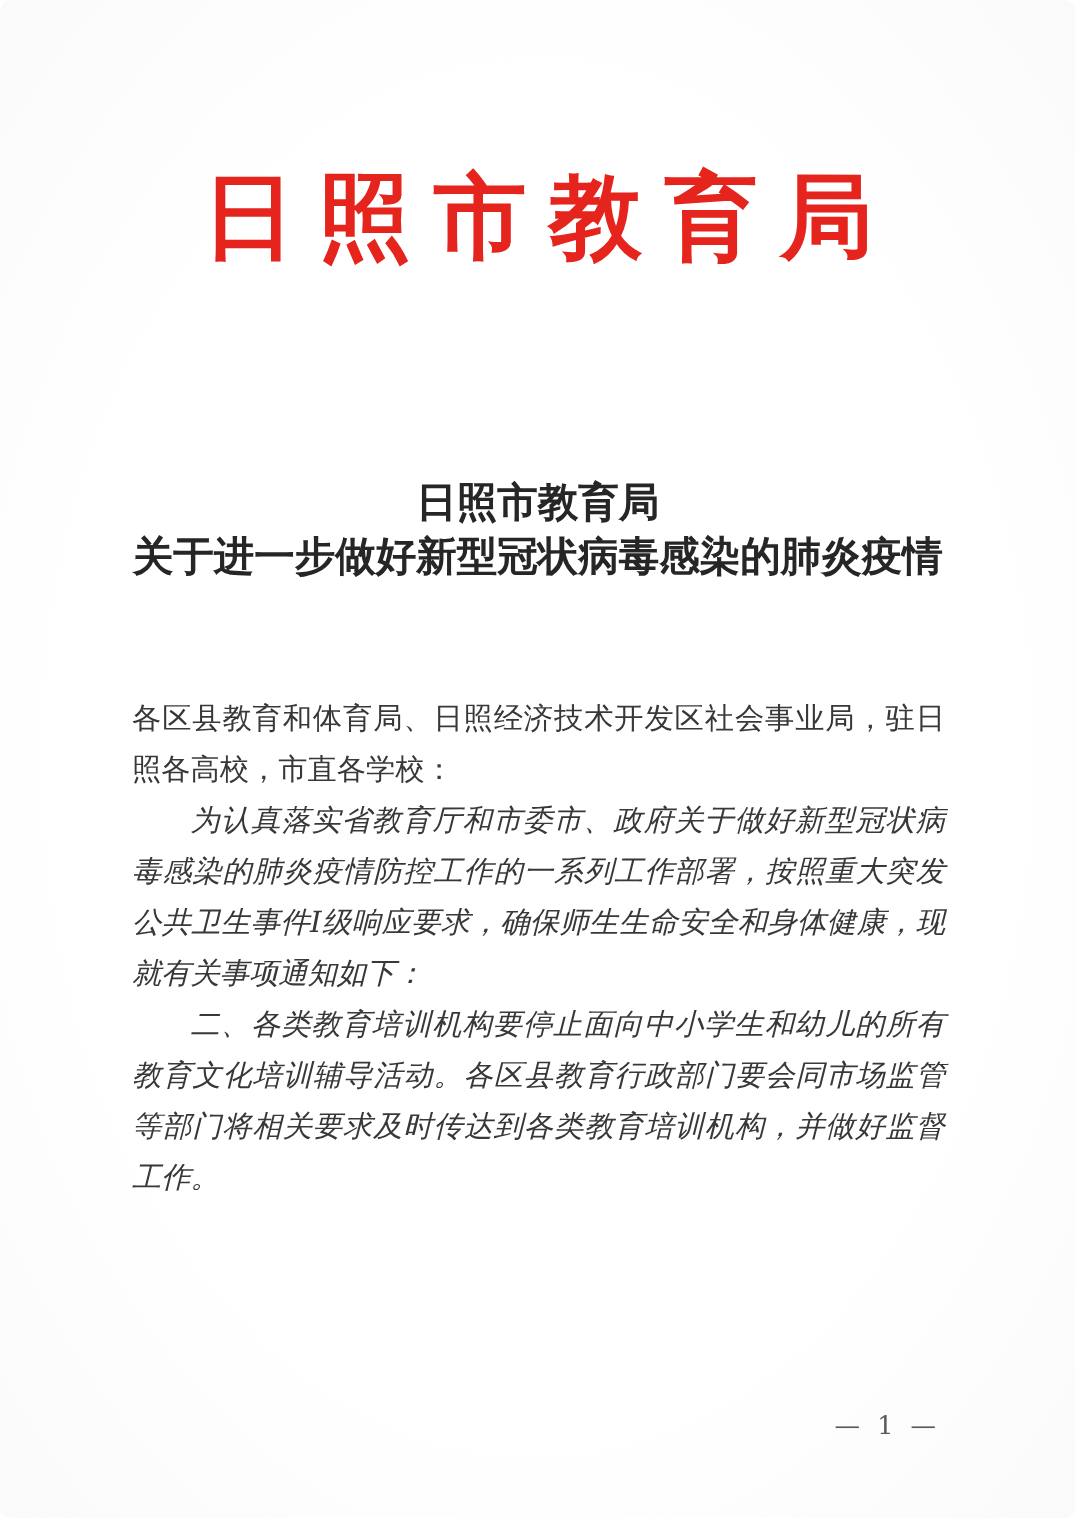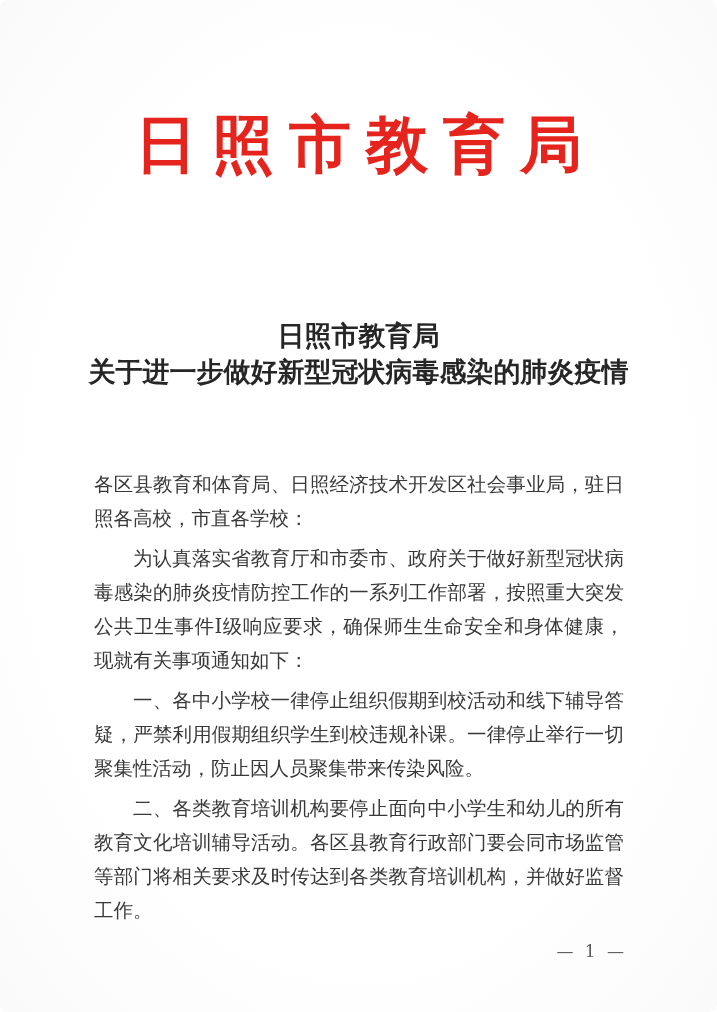--- a/index.html
+++ b/index.html
@@ -54,22 +54,22 @@
   .body {
     position: absolute;
     top: 462px;
     left: 88px;
     width: 542px;
     font-size: 19.5px;
     line-height: 34px;
     text-align: justify;
     color: var(--text, #383838);
   }
-  .body p { margin: 6px; }
-  .body p.para { text-indent: 2em; }
+  .body p { margin: 0; }
+  .body p.para { text-indent: 2em; font-style: italic; }
   .footer {
     position: absolute;
     top: 941px;
     right: 90px;
     font-size: 17px;
     letter-spacing: 3px;
     color: var(--footer-ink, #5a5a5a);
     white-space: nowrap;
   }
 </style>
@@ -82,19 +82,18 @@
 
 
   <div class="title">
     <div class="title-line">日照市教育局</div>
     <div class="title-line">关于进一步做好新型冠状病毒感染的肺炎疫情</div>
   </div>
 
   <div class="body">
     <p class="salutation">各区县教育和体育局、日照经济技术开发区社会事业局，驻日照各高校，市直各学校：</p>
     <p class="para">为认真落实省教育厅和市委市、政府关于做好新型冠状病毒感染的肺炎疫情防控工作的一系列工作部署，按照重大突发公共卫生事件Ⅰ级响应要求，确保师生生命安全和身体健康，现就有关事项通知如下：</p>
-    <p class="para">一、各中小学校一律停止组织假期到校活动和线下辅导答疑，严禁利用假期组织学生到校违规补课。一律停止举行一切聚集性活动，防止因人员聚集带来传染风险。</p>
     <p class="para">二、各类教育培训机构要停止面向中小学生和幼儿的所有教育文化培训辅导活动。各区县教育行政部门要会同市场监管等部门将相关要求及时传达到各类教育培训机构，并做好监督工作。</p>
   </div>
 
   <div class="footer">— 1 —</div>
 
 </div>
 
 </body></html>

